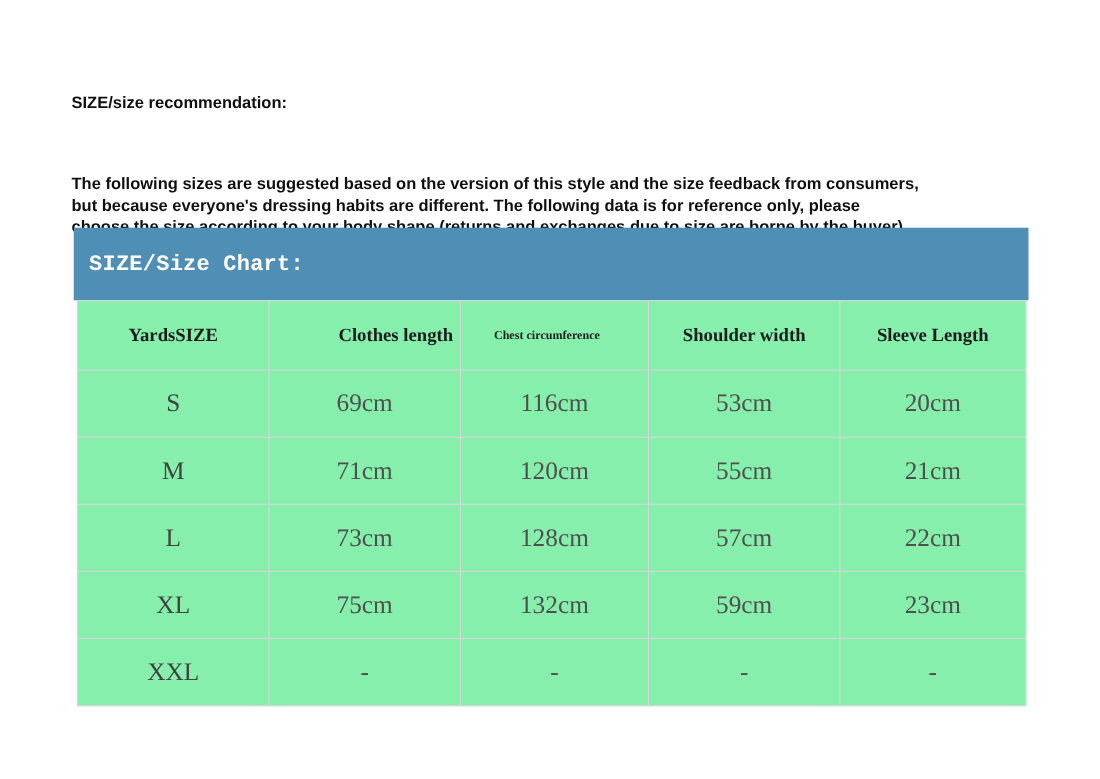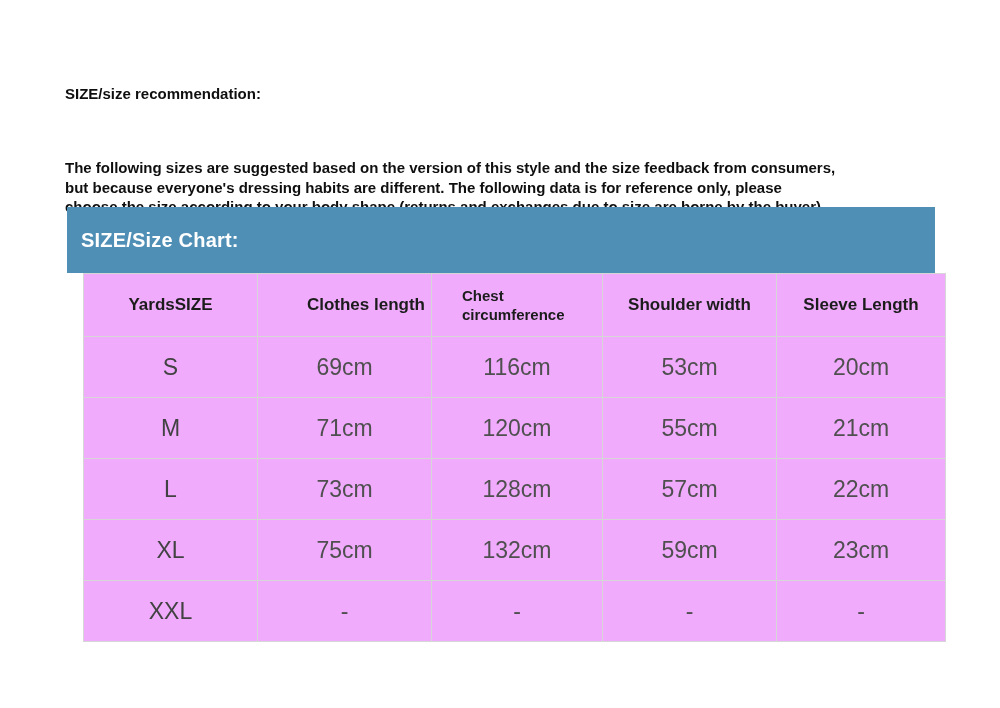--- a/index.html
+++ b/index.html
@@ -48,26 +48,27 @@
     padding-left: 14px;
   }
   .chart-banner .banner-title {
     color: #ffffff;
     font-size: 20px;
     font-weight: bold;
     letter-spacing: 0.2px;
   }
   table.size-table {
     position: absolute;
-    left: 83px;
+    left: 70px;
     top: 273px;
     width: 862px;
     border-collapse: collapse;
     table-layout: fixed;
-    background: #f0abfc;
+    background: #86efac;
+    font-family: Liberation Serif, serif;
   }
   table.size-table th,
   table.size-table td {
     border: 1px solid #d6d6d6;
     box-sizing: border-box;
     padding: 0;
   }
   table.size-table thead th {
     height: 63px;
     font-size: 17px;
@@ -79,21 +80,21 @@
   
   table.size-table thead th:nth-child(2) {
     text-align: right;
     padding-right: 6px;
   }
   
   table.size-table thead th:nth-child(3) {
     text-align: left;
     padding-left: 30px;
     padding-right: 28px;
-    font-size: 15px;
+    font-size: 11px;
     line-height: 19px;
   }
   table.size-table tbody td {
     height: 61px;
     text-align: center;
     vertical-align: middle;
     font-size: 23px;
     font-weight: normal;
     color: #4f4f4f;
   }
@@ -103,21 +104,21 @@
 </style>
 </head>
 <body>
 
 <div class="page-heading">SIZE/size recommendation:</div>
 
 <div class="page-paragraph">The following sizes are suggested based on the version of this style and the size feedback from consumers,
 but because everyone's dressing habits are different. The following data is for reference only, please
 choose the size according to your body shape (returns and exchanges due to size are borne by the buyer)</div>
 
-<div class="chart-banner" style="background: rgb(79, 142, 181);">
+<div class="chart-banner" style="background: rgb(79, 142, 181); font-family: Liberation Mono, monospace;">
   <span class="banner-title">SIZE/Size Chart:</span>
 </div>
 
 <table class="size-table">
   <colgroup>
     <col style="width:174px">
     <col style="width:174px">
     <col style="width:171px">
     <col style="width:174px">
     <col style="width:169px">

